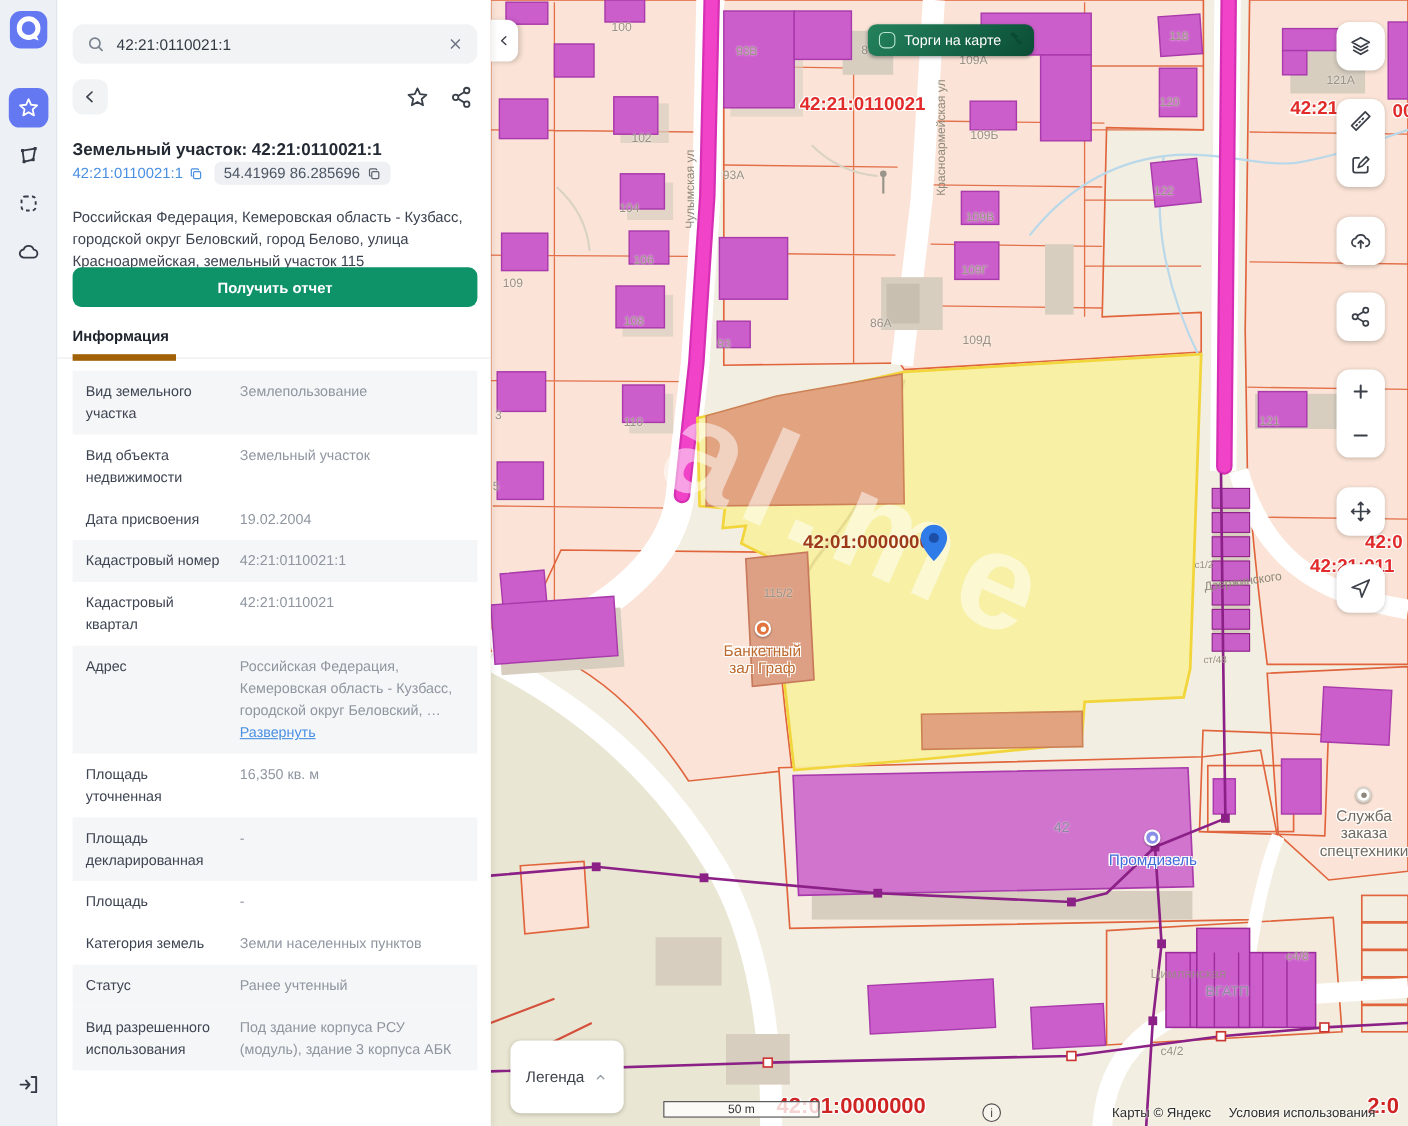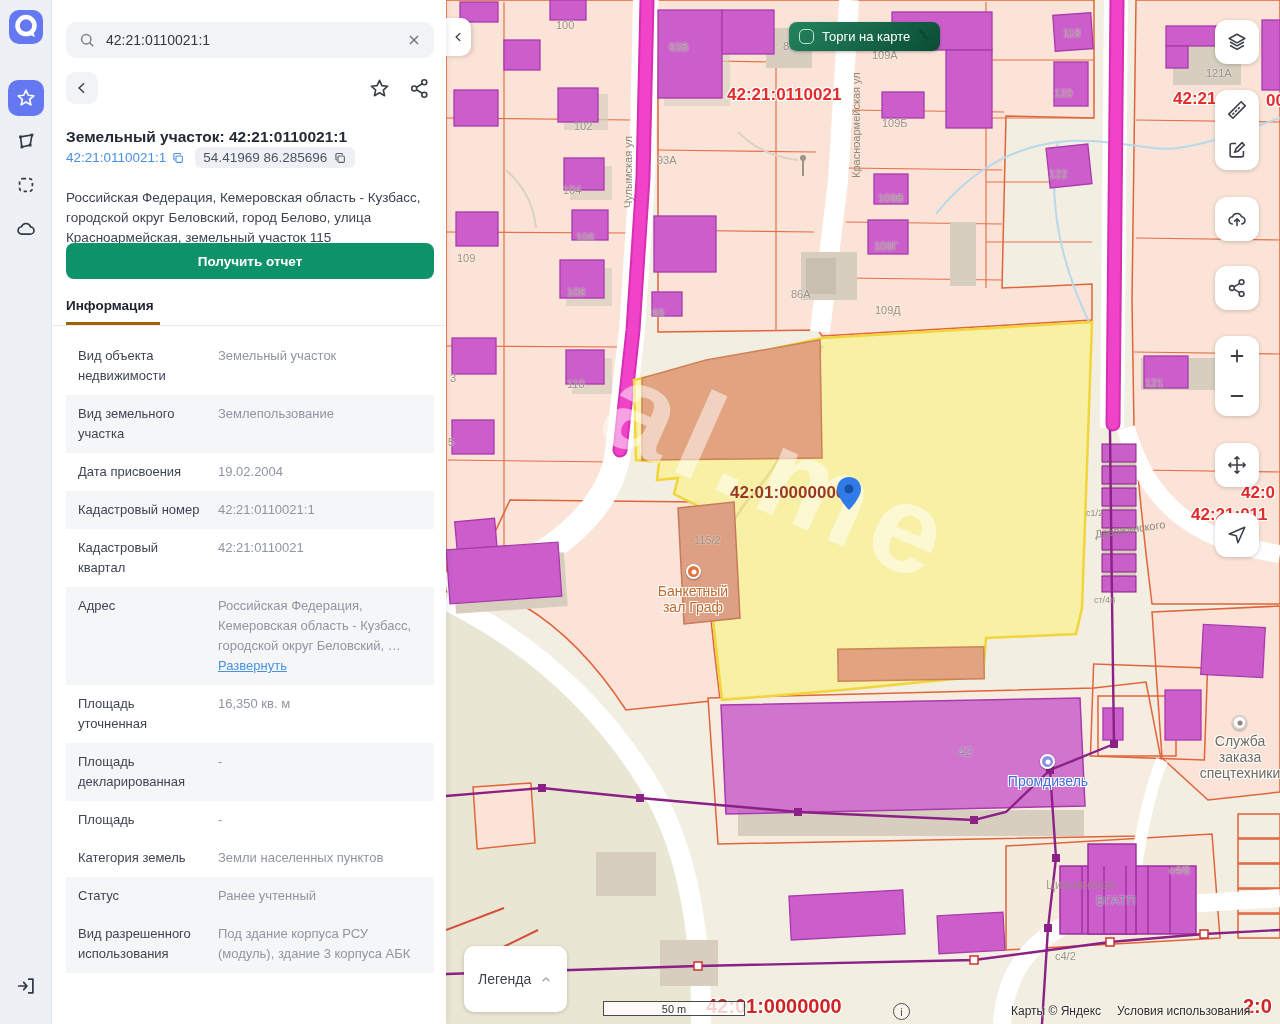--- a/index.html
+++ b/index.html
@@ -19,21 +19,21 @@
   #search-input{flex:1;border:0;background:transparent;outline:none;font-size:14px;color:#333a44;margin:0 8px;}
   .hdr-btn{position:absolute;top:72px;width:32px;height:32px;border:0;border-radius:9px;background:#f1f3f5;color:#3a4049;display:flex;align-items:center;justify-content:center;cursor:pointer;}
   .hdr-ico{position:absolute;top:77px;width:23px;height:23px;color:#3a4049;cursor:pointer;}
   #page-title{position:absolute;left:14px;top:118px;width:372px;font-size:15.5px;font-weight:bold;color:#242a33;}
   #chips{position:absolute;left:14px;top:147px;display:flex;align-items:center;gap:10px;}
   #cad-link{display:flex;align-items:center;gap:5px;color:#4a90e2;font-size:13.5px;text-decoration:none;}
   #coords-chip{display:flex;align-items:center;gap:6px;background:#eef0f3;border-radius:6px;padding:3px 8px;font-size:13.5px;color:#4b5563;}
   #address{position:absolute;left:14px;top:174px;width:368px;font-size:13.5px;line-height:20px;color:#3c4350;}
   #report-btn{position:absolute;left:14px;top:243px;width:368px;height:36px;border:0;border-radius:8px;background:#0e9268;color:#fff;font-size:13.5px;font-weight:bold;cursor:pointer;}
   #tabs{position:absolute;left:0;top:290px;width:394px;height:36px;border-bottom:1px solid #e9ebee;padding-left:14px;}
-  .tab{display:inline-block;padding:8px 6px 9px 0;font-size:13.5px;font-weight:bold;color:#1d232c;border-bottom:3px solid #a16207;cursor:pointer;}
+  .tab{display:inline-block;padding:8px 6px 9px 0;font-size:13.5px;font-weight:bold;color:#1d232c;border-bottom:6px solid #a16207;cursor:pointer;}
   #info-table{position:absolute;left:14px;top:337px;width:368px;}
   .irow{display:flex;gap:18px;padding:9px 12px;align-items:flex-start;}
   .irow.alt{background:#f5f6f8;}
   .ilabel{flex:0 0 122px;font-size:13px;line-height:20px;color:#3e4552;}
   .ivalue{flex:1;font-size:13px;line-height:20px;color:#8f96a0;}
   .expand-link{color:#4a90e2;font-size:13px;}
 
   
   #map{position:absolute;left:446px;top:0;width:834px;height:1024px;overflow:hidden;background:#f2eee1;}
   #basemap{position:absolute;left:0;top:0;}
@@ -173,27 +173,27 @@
 
     <p id="address">Российская Федерация, Кемеровская область - Кузбасс, городской округ Беловский, город Белово, улица Красноармейская, земельный участок 115</p>
 
     <button id="report-btn">Получить отчет</button>
 
     <nav id="tabs">
       <span class="tab">Информация</span>
     </nav>
 
     <div id="info-table">
+        <div class="irow alt">
+          <div class="ilabel">Вид земельного участка</div>
+          <div class="ivalue">Землепользование</div>
+        </div>
         <div class="irow">
           <div class="ilabel">Вид объекта недвижимости</div>
           <div class="ivalue">Земельный участок</div>
-        </div>
-        <div class="irow alt">
-          <div class="ilabel">Вид земельного участка</div>
-          <div class="ivalue">Землепользование</div>
         </div>
         <div class="irow">
           <div class="ilabel">Дата присвоения</div>
           <div class="ivalue">19.02.2004</div>
         </div>
         <div class="irow alt">
           <div class="ilabel">Кадастровый номер</div>
           <div class="ivalue">42:21:0110021:1</div>
         </div>
         <div class="irow">

